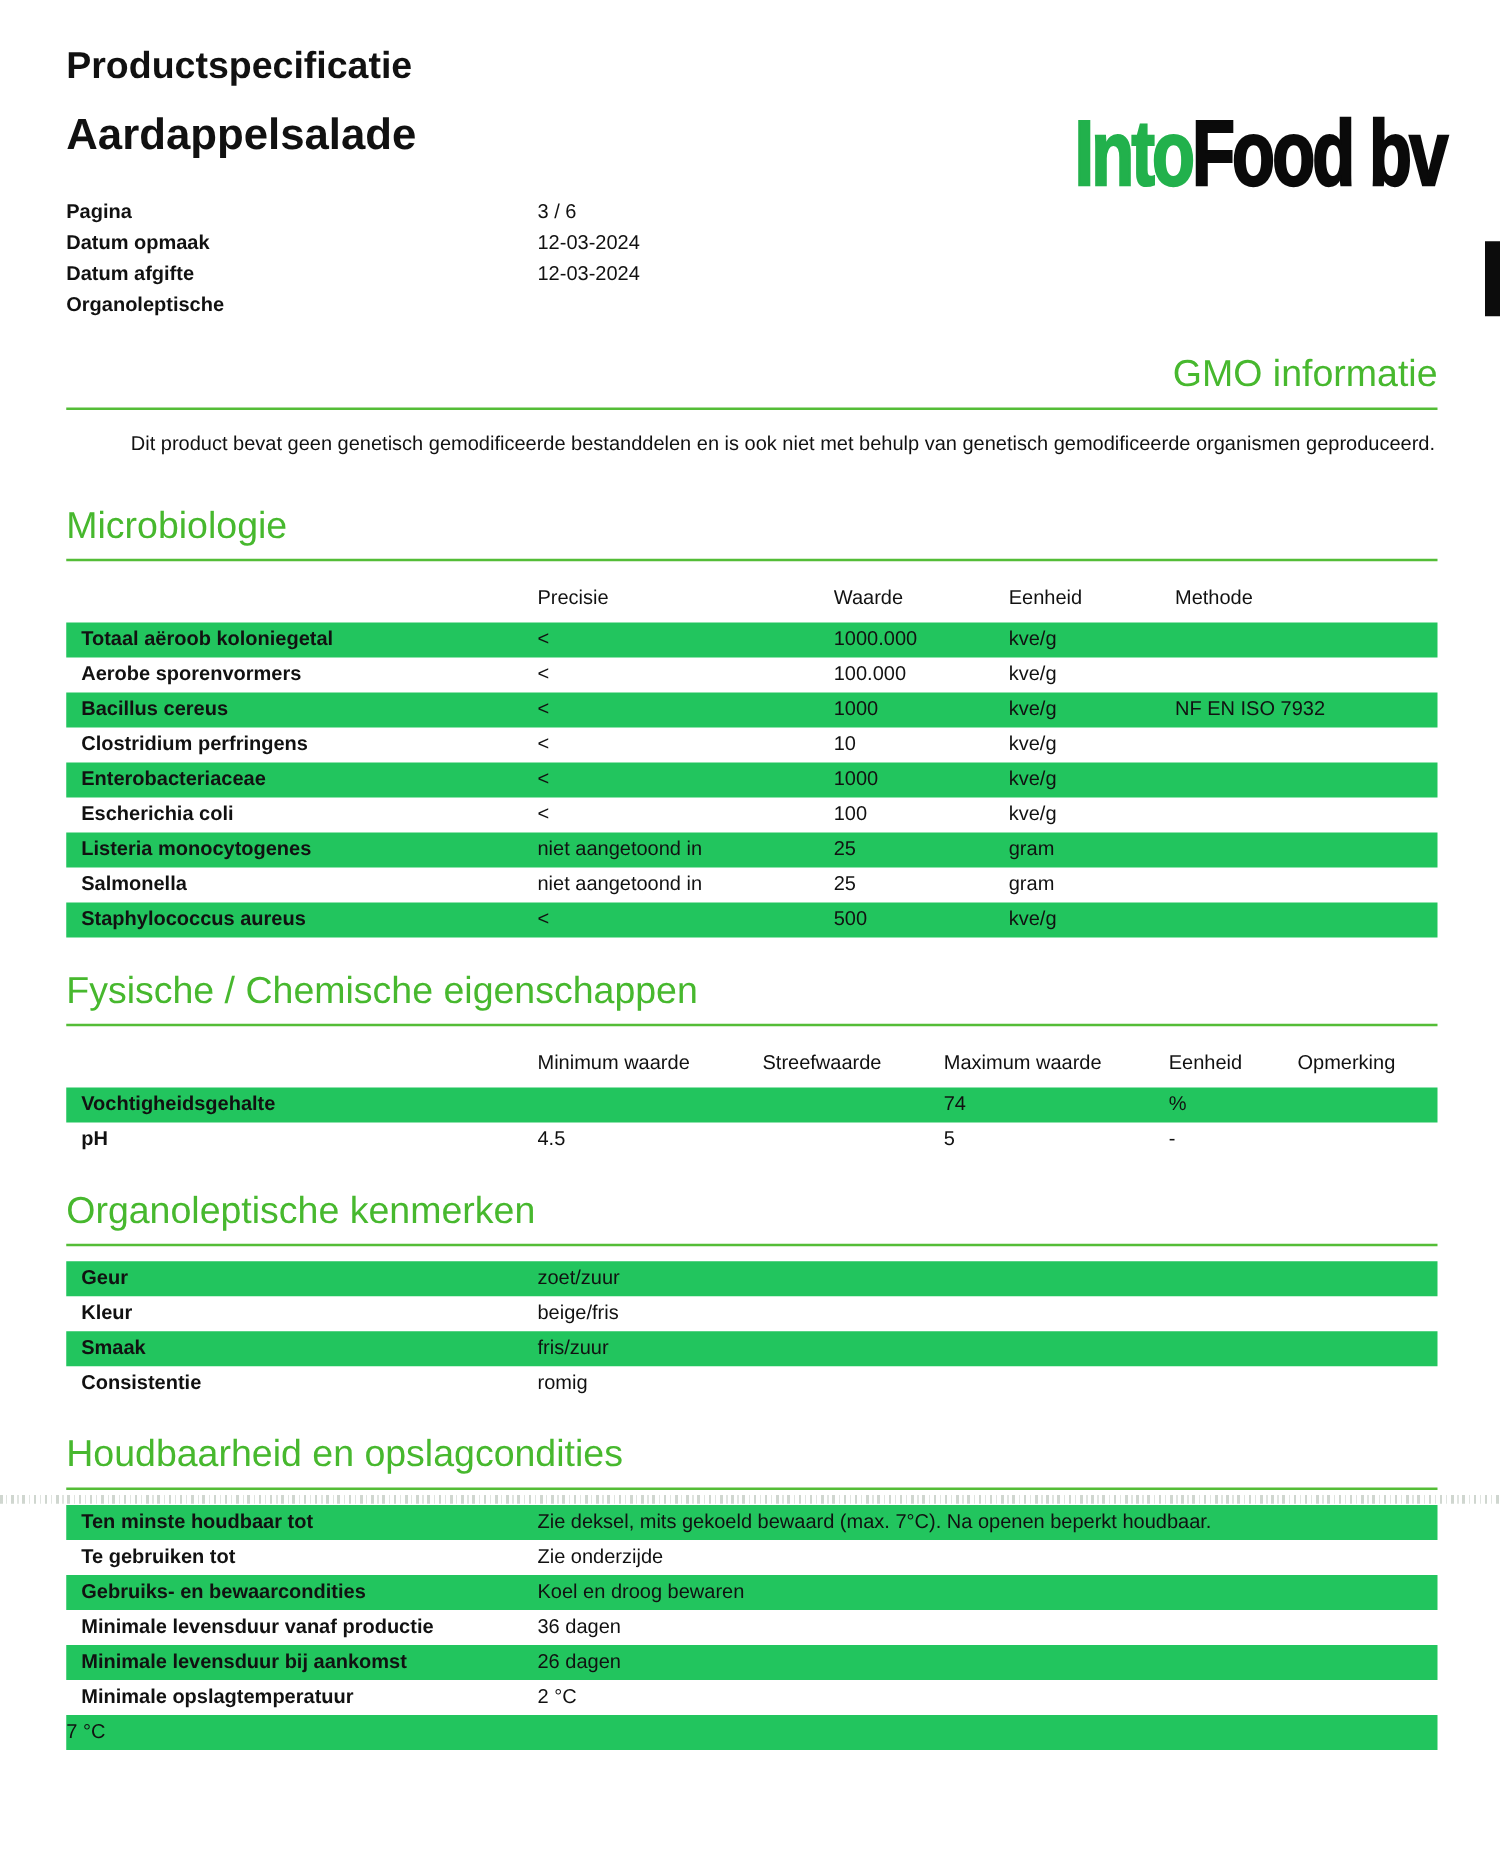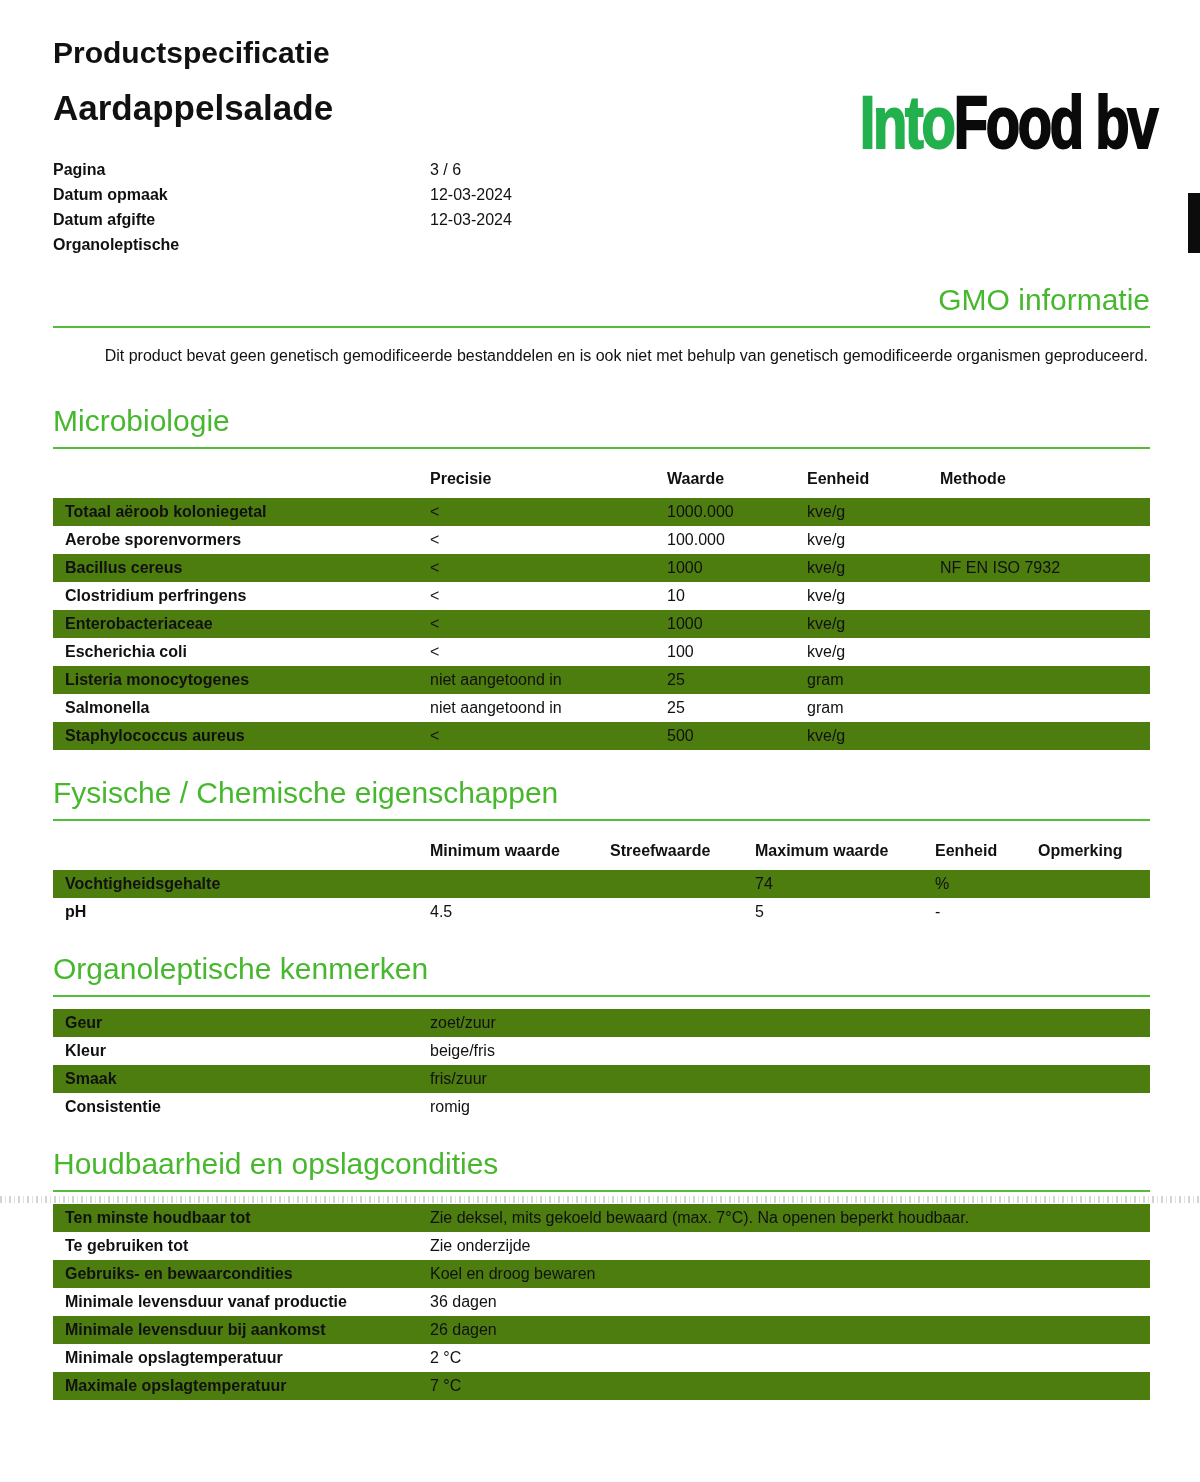--- a/index.html
+++ b/index.html
@@ -81,22 +81,22 @@
 
   
   .dtable { margin-top: 15px; }
   .trow {
     display: grid;
     font-size: 16px;
     line-height: 28px;
     min-height: 28px;
   }
   .trow.thead { line-height: 30px; min-height: 30px; margin-bottom: 4px; }
-  .trow.thead .cell { font-weight: bold; }
-  .trow.stripe { background: #4d7c0f; }
+  .trow.thead .cell { font-weight: normal; }
+  .trow.stripe { background: #22c55e; }
   .cell { white-space: nowrap; overflow: hidden; }
   .cell.lbl { font-weight: bold; padding-left: 12px; }
 
   .table-micro .trow   { grid-template-columns: 377px 237px 140px 133px auto; }
   .table-fysisch .trow { grid-template-columns: 377px 180px 145px 180px 103px auto; }
   .table-two .trow     { grid-template-columns: 377px auto; }
   .table-two .dtable   { margin-top: 12px; }
 
   
   .edge-bar {
@@ -308,21 +308,20 @@
         </div>
         <div class="trow stripe">
           <div class="cell c0 lbl">Minimale levensduur bij aankomst</div>
           <div class="cell c1">26 dagen</div>
         </div>
         <div class="trow">
           <div class="cell c0 lbl">Minimale opslagtemperatuur</div>
           <div class="cell c1">2 °C</div>
         </div>
         <div class="trow stripe">
-          <div class="cell c0 lbl">Maximale opslagtemperatuur</div>
           <div class="cell c1">7 °C</div>
         </div>
       </div>
   </div>
 
   <div class="edge-bar"></div>
   <div class="bottom-pattern"></div>
 </div>
 
 </body></html>

